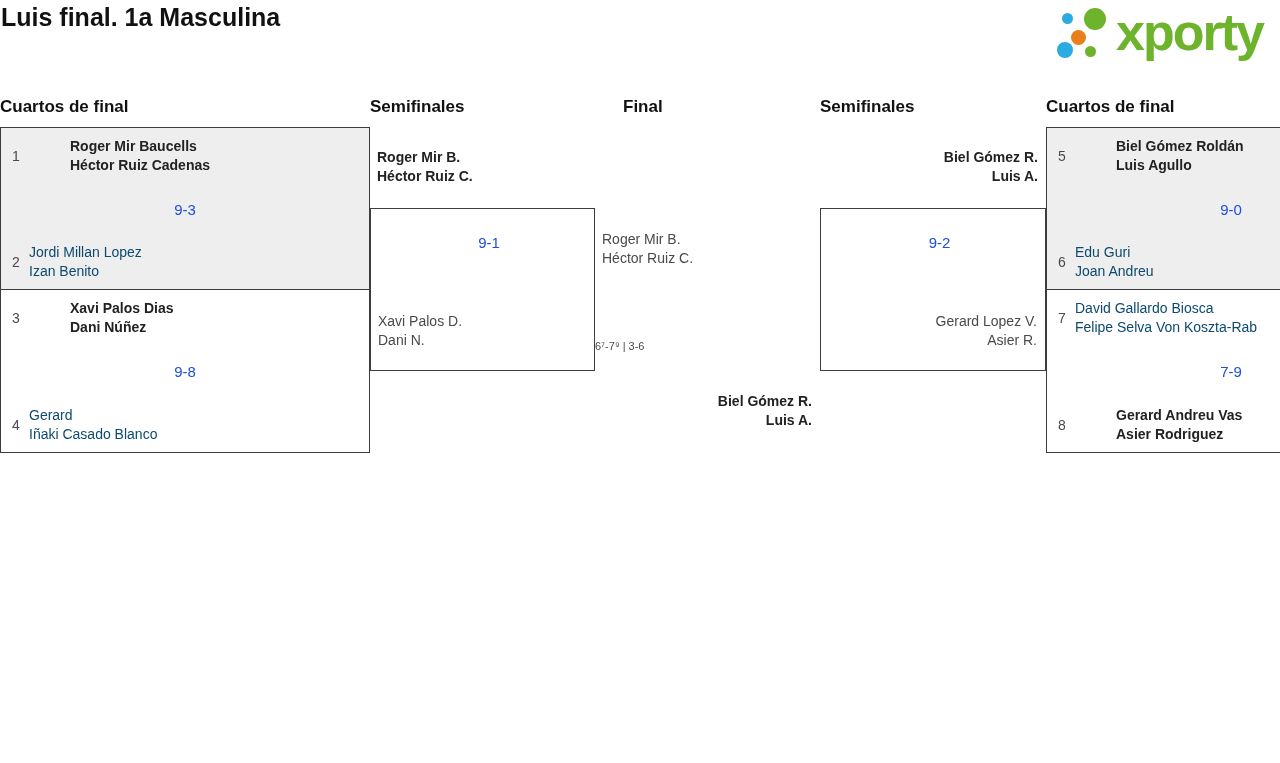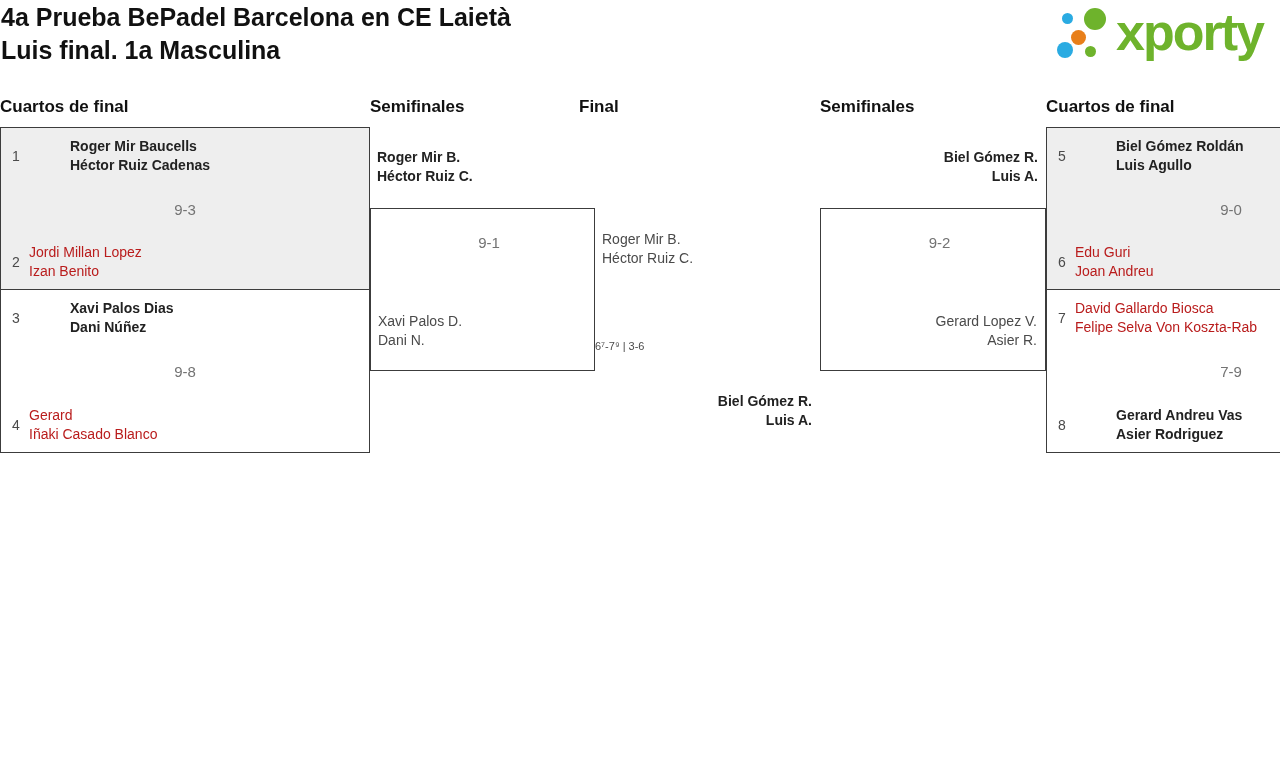--- a/index.html
+++ b/index.html
@@ -13,44 +13,44 @@
            font-weight:700; color:#111; }
   .logo { position:absolute; left:1048px; top:3px; width:232px; height:72px; }
   .dot { position:absolute; border-radius:50%; }
   .logo-text { position:absolute; left:68px; top:-7px; font-size:52px; font-weight:800;
                letter-spacing:-2px; line-height:72px; }
   
   .col-hdr { position:absolute; top:97px; text-align:left; font-size:17px;
              font-weight:700; color:#111; }
   .hdr1 { left:0; width:370px; }
   .hdr2 { left:370px; width:226px; }
-  .hdr3 { left:579px; width:226px; }
+  .hdr3 { left:623px; width:226px; }
   .hdr4 { left:820px; width:226px; }
   .hdr5 { left:1046px; width:370px; }
   
   .box { position:absolute; border:1px solid #3c3c3c; }
   .qf  { width:370px; height:163px; }
   .qf-l { left:0; }
   .qf-r { left:1046px; }
   .row-top { top:127px; }
   .row-bot { top:289px; height:164px; }
   .bg-gray { background:#eeeeee; }
   .bg-white { background:#ffffff; }
   .sf { top:208px; width:225px; height:163px; background:transparent; }
   .sf-l { left:370px; }
   .sf-r { left:820px; width:226px; }
   
   .team { position:absolute; left:8px; display:flex; align-items:center; gap:6px; }
   .team-top { top:9px; }
   .team-bottom { bottom:8px; }
   .seed { font-size:14px; color:#4a4a4a; min-width:14px; text-align:center; }
-  .names { font-size:14px; line-height:19px; color:#b91c1c; }
+  .names { font-size:14px; line-height:19px; color:#0c4a6e; }
   .winner .names { font-weight:700; color:#222;margin-left:41px; }
   .score { position:absolute; top:72px; left:0; width:100%; text-align:center;
-           font-size:15px; line-height:19px; color:#737373; }
+           font-size:15px; line-height:19px; color:#1d4ed8; }
   .sf .score { top:24px;padding-left:13px; }
   .sf-names { position:absolute; font-size:14px; line-height:19px; color:#4a4a4a; }
   .bold-names { font-weight:700; color:#222; }
   .sf-winner-l { left:377px; top:148px; }
   .sf-winner-r { left:820px; width:218px; top:148px; text-align:right; }
   .sf-loser-l { left:7px; top:103px; }
   .sf-loser-r { right:8px; top:103px; text-align:right; }
   
   .final-team-left { position:absolute; left:602px; top:230px; font-size:14px;
                      line-height:19px; color:#4a4a4a; }
@@ -59,21 +59,20 @@
   .final-team-right { position:absolute; left:595px; width:217px; top:392px;
                       text-align:right; font-size:14px; line-height:19px;
                       font-weight:700; color:#222; }
 </style>
 </head>
 <body>
 
 <div class="page">
 
   <div class="title">
-    <div>4a Prueba BePadel Barcelona en CE Laietà</div>
     <div>Luis final. 1a Masculina</div>
   </div>
 
   <div class="logo">
     <span class="dot" style="left:14px; top:10px; width:11px; height:11px; background:#2aabe2;"></span>
     <span class="dot" style="left:36px; top:5px; width:22px; height:22px; background:#6eb32c;"></span>
     <span class="dot" style="left:23px; top:27px; width:15px; height:15px; background:#e87f1a;"></span>
     <span class="dot" style="left:9px; top:39px; width:16px; height:16px; background:#2aabe2;"></span>
     <span class="dot" style="left:37px; top:43px; width:11px; height:11px; background:#6eb32c;"></span>
     <span class="logo-text" style="color:#6eb32c;">xporty</span>

